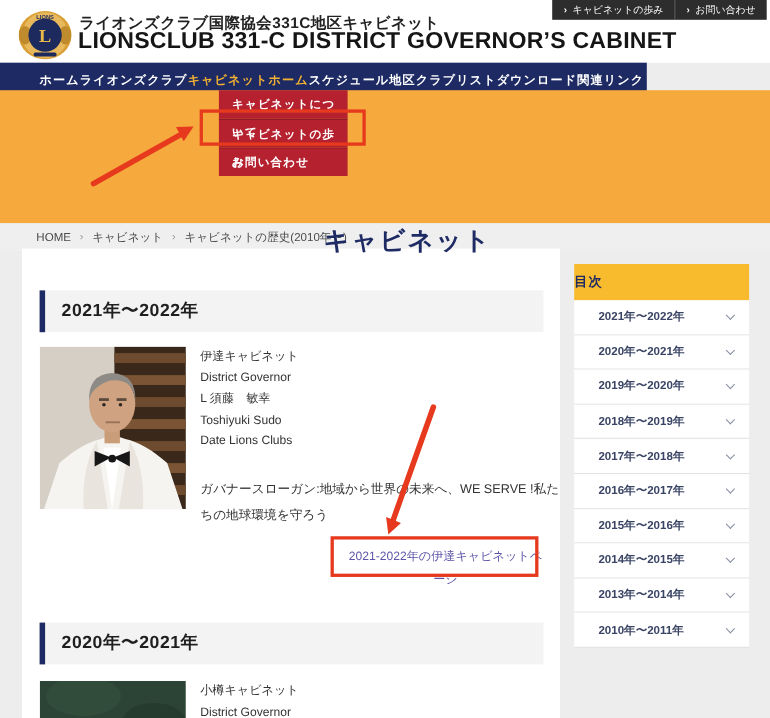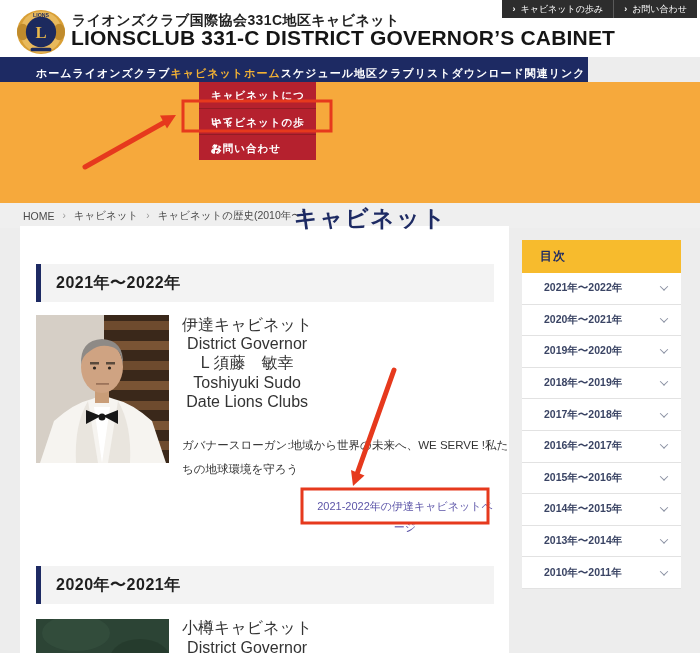--- a/index.html
+++ b/index.html
@@ -24,42 +24,42 @@
   
   .hero { position:absolute; left:0; top:82px; width:700px; height:121px; background:#f6a93c; }
   .hero-title { position:absolute; left:294px; top:121px; font-size:23px; font-weight:bold; color:#1d2a63; letter-spacing:2px; z-index:1; }
 
   
   .dropdown { position:absolute; left:199px; top:82px; width:117px; z-index:5; }
   .dropdown-item { height:26px; line-height:26px; padding-left:12px; background:#b5212e; color:#fff; font-size:10.5px; font-weight:bold; letter-spacing:1px; cursor:pointer; }
   .dropdown-item + .dropdown-item { border-top:1px solid rgba(0,0,0,.18); }
 
   
-  .breadcrumb { position:absolute; left:0; top:203px; width:700px; height:25px; background:#efefef; display:flex; align-items:center; padding-left:23px; font-size:10.5px; color:#4a4a4a; }
+  .breadcrumb { position:absolute; left:0; top:203px; width:700px; height:25px; background:#efefef; display:flex; align-items:center; padding-left:33px; font-size:10.5px; color:#4a4a4a; }
   .crumb { cursor:pointer; }
   .crumb-sep { color:#999; margin:0 8px; font-size:10px; }
 
   
   .card { position:absolute; left:20px; top:226px; width:489px; height:427px; background:#ffffff; overflow:hidden; }
   .h-bar { position:absolute; left:16px; width:458px; height:38px; background:#f3f3f3; border-left:5px solid #1d2a63; }
   .h-bar span { margin-left:15px; font-size:16px; font-weight:bold; line-height:38px; color:#1f1f1f; letter-spacing:.5px; }
   .hbar-1 { top:38px; } .hbar-2 { top:340px; }
   .photo { position:absolute; left:16px; overflow:hidden; }
   .photo-1 { top:89px; width:133px; height:148px; }
   .photo-2 { top:393px; width:133px; height:60px; }
-  .info { position:absolute; left:162px; font-size:16px; color:#333;text-align:center; }
+  .info { position:absolute; left:162px; font-size:11px; color:#333; }
   .info-1 { top:89px; line-height:19.2px; }
   .info-2 { top:392px; line-height:20px; }
   .info span { display:block; }
   .slogan { position:absolute; left:162px; top:207px; width:330px; font-size:11.5px; line-height:24px; color:#333; }
   .pagelink { position:absolute; left:292px; top:270px; width:186px; text-align:center; font-size:11px; line-height:21px; color:#5c55a8; cursor:pointer; }
 
   
   .toc { position:absolute; left:522px; top:240px; width:159px; }
-  .toc-header { height:33px; line-height:33px; background:#f7bb2d; color:#1d2a63; font-size:12px; font-weight:bold; padding-left:18px; letter-spacing:1px; }
+  .toc-header { height:33px; line-height:33px; background:#f7bb2d; color:#1d2a63; font-size:12px; font-weight:bold; letter-spacing:1px; }
   .toc-row { height:31.6px; background:#fff; border-bottom:1px solid #e2e2e2; display:flex; align-items:center; justify-content:space-between; padding:0 14px 0 22px; font-size:10.5px; font-weight:bold; color:#3a4464; cursor:pointer; }
   .chev-down { width:6px; height:6px; border-right:1.5px solid #8a90a2; border-bottom:1.5px solid #8a90a2; transform:rotate(45deg) translate(-1px,-1px); }
 
   
   .annotations { position:absolute; left:0; top:0; width:700px; height:653px; z-index:9; pointer-events:none; }
 </style>
 </head>
 <body>
 
 <div class="stage">

